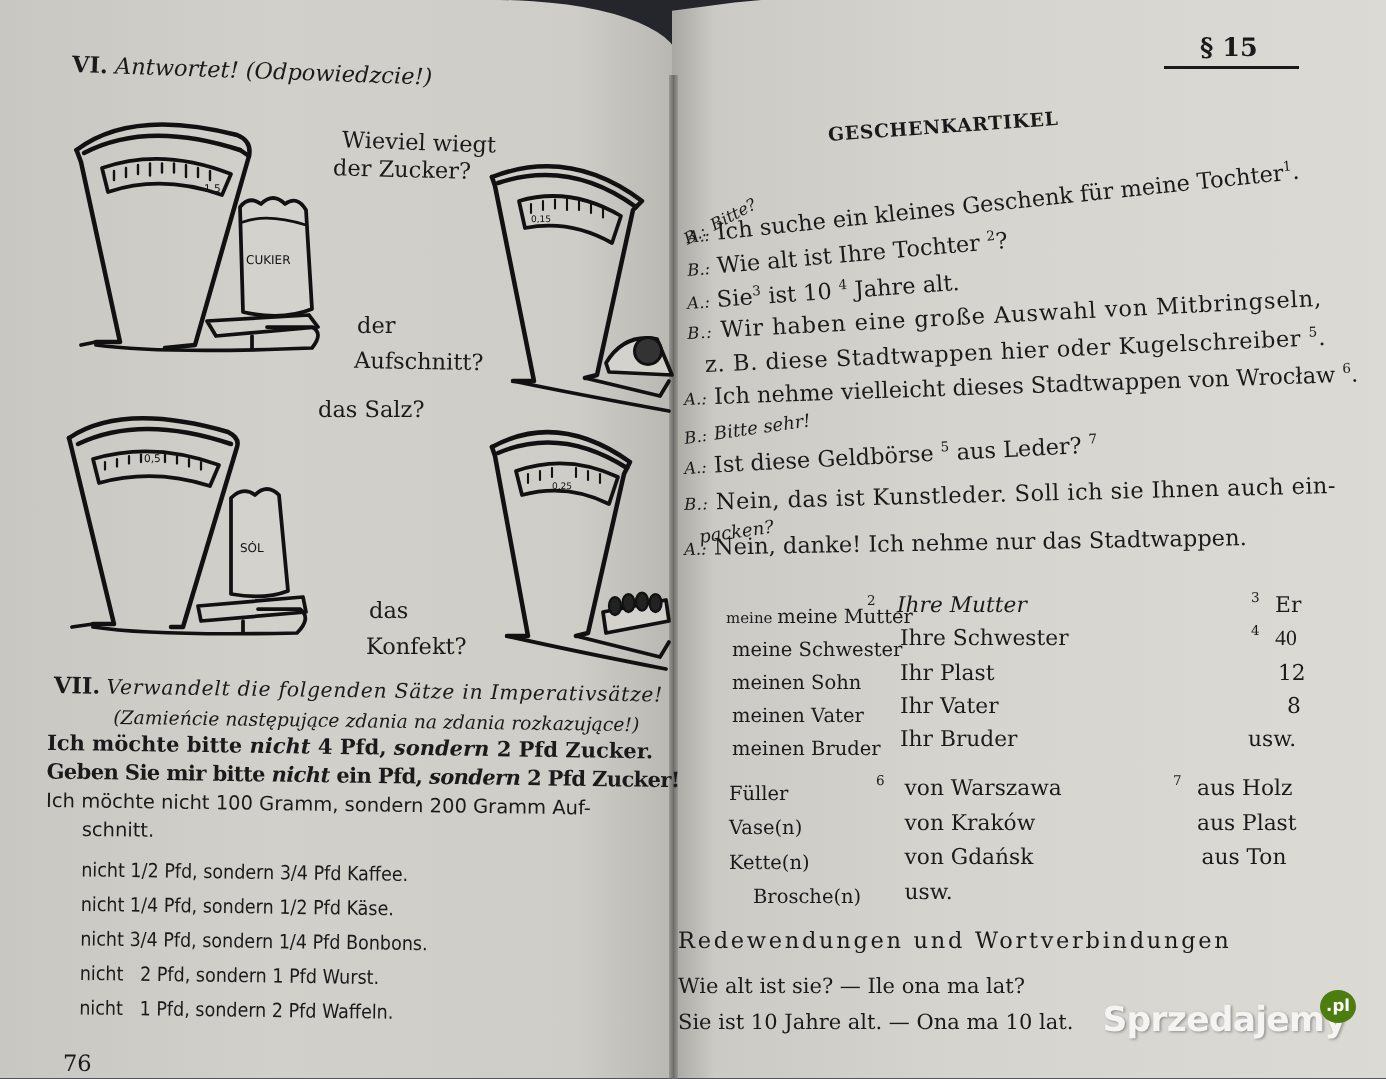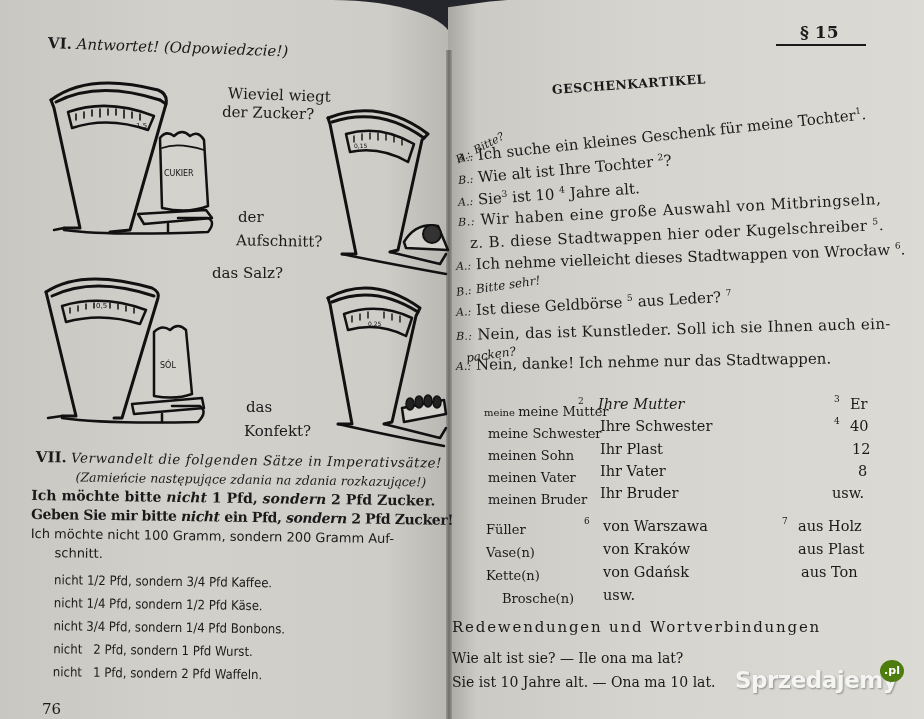--- a/index.html
+++ b/index.html
@@ -199,21 +199,21 @@
     </svg>
   </div>
 
   <div class="ex7">
     <div class="ex7-line">
       <span class="ex-num" style="font-size:15px">VII.</span>
       <span class="ex7-title">Verwandelt die folgenden Sätze in Imperativsätze!</span>
     </div>
     <div class="ex7-line ex7-sub">(Zamieńcie następujące zdania na zdania rozkazujące!)</div>
     <div class="ex7-line ex7-bold" style="margin-left:-4px">
-      <span>Ich möchte bitte </span><em>nicht</em><span> 1 Pfd, </span><em>sondern</em><span> 2 Pfd Zucker.</span>
+      <span>Ich möchte bitte </span><em>nicht</em><span> 4 Pfd, </span><em>sondern</em><span> 2 Pfd Zucker.</span>
     </div>
     <div class="ex7-line ex7-bold" style="margin-left:-4px;letter-spacing:-0.4px">
       <span>Geben Sie mir bitte </span><em>nicht</em><span> ein Pfd, </span><em>sondern</em><span> 2 Pfd Zucker!</span>
     </div>
     <div class="ex7-line ex7-plain" style="margin-left:-4px">Ich möchte nicht 100 Gramm, sondern 200 Gramm Auf-</div>
     <div class="ex7-line ex7-plain ex7-indent">schnitt.</div>
     <div class="ex7-list">
       <div class="ex7-item">nicht 1/2 Pfd, sondern 3/4 Pfd Kaffee.</div>
       <div class="ex7-item">nicht 1/4 Pfd, sondern 1/2 Pfd Käse.</div>
       <div class="ex7-item">nicht 3/4 Pfd, sondern 1/4 Pfd Bonbons.</div>
@@ -276,21 +276,21 @@
     <div class="vocab-row" style="left:578px;top:396px;"><span class="fn">2</span></div>
     <div class="vocab-row" style="left:598px;top:396px;font-style:italic;">Ihre Mutter</div>
     <div class="vocab-row" style="left:600px;top:418px;">Ihre Schwester</div>
     <div class="vocab-row" style="left:600px;top:441px;">Ihr Plast</div>
     <div class="vocab-row" style="left:600px;top:463px;">Ihr Vater</div>
     <div class="vocab-row" style="left:600px;top:485px;">Ihr Bruder</div>
 
     <div class="vocab-row" style="left:834px;top:394px;"><span class="fn">3</span></div>
     <div class="vocab-row" style="left:850px;top:396px;">Er</div>
     <div class="vocab-row" style="left:834px;top:416px;"><span class="fn">4</span></div>
-    <div class="vocab-row" style="left:850px;top:418px;">40</div>
+    <div class="vocab-row" style="left:850px;top:418px;font-family:Liberation Serif, serif;">40</div>
     <div class="vocab-row" style="left:852px;top:441px;">12</div>
     <div class="vocab-row" style="left:858px;top:463px;">8</div>
     <div class="vocab-row" style="left:832px;top:485px;">usw.</div>
   </div>
 
   <div class="vocab-table">
     <div class="vocab-row v-left" style="left:454px;top:522px;">Füller</div>
     <div class="vocab-row v-left" style="left:454px;top:545px;">Vase(n)</div>
     <div class="vocab-row v-left" style="left:454px;top:568px;">Kette(n)</div>
     <div class="vocab-row v-left" style="left:470px;top:591px;">Brosche(n)</div>

